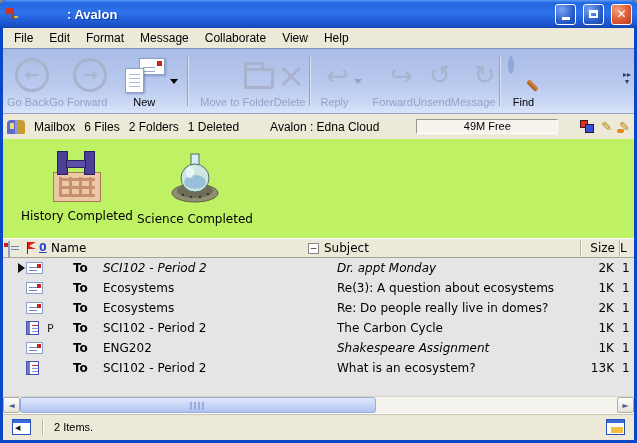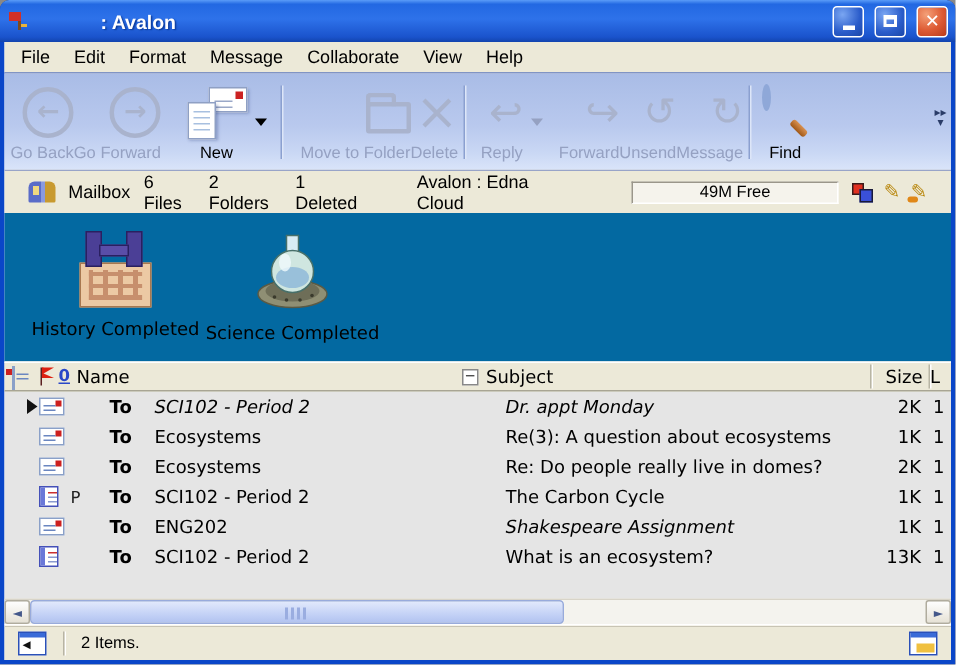--- a/index.html
+++ b/index.html
@@ -72,38 +72,38 @@
   .magnifier .lens{ width:21px; height:21px; border:3px solid #8fa8d8; border-radius:50%;
     background:radial-gradient(circle at 35% 35%,#f6faff,#cfe0f5);}
   .magnifier .handle{ position:absolute; width:13px; height:5px; right:-1px; bottom:5px;
     background:linear-gradient(#d89050,#a05818); transform:rotate(45deg); border-radius:2px;}
   .overflow-btn{ position:absolute; right:3px; top:22px; display:flex; flex-direction:column;
     align-items:center; color:#2a3c68; font-family:"DejaVu Sans",sans-serif; font-size:8px; line-height:7px;}
   .overflow-btn .r1::before{ content:"\25B8\25B8";} .overflow-btn .r2::before{ content:"\25BE";}
 
   
   .infobar{ flex:0 0 26px; background:#ece9d8; border-top:1px solid #98a4c8;
-    display:flex; align-items:center; padding:0 16px; font-size:12px; gap:9px;}
+    display:flex; align-items:center; padding:0 4px; font-size:12px; gap:9px;}
   .mbicon{ width:18px; height:14px; border-radius:4px 4px 1px 1px; position:relative;
     background:linear-gradient(90deg,#5a6cc8 0 8px,#8a9ae0 8px 11px,#c89a30 11px);}
   .mbicon::after{ content:""; position:absolute; left:3px; top:3px; width:4px; height:6px; background:#f0d880;}
   .gauge{ width:142px; height:15px; margin-left:28px; background:#f5f3ec; text-align:center;
     font-size:11px; line-height:13px; border:1px solid; border-color:#9a968a #fff #fff #9a968a;}
   .info-right{ margin-left:auto; display:flex; align-items:center; gap:7px;}
   .layers{ position:relative; width:14px; height:13px;}
   .layers .lay-blue{ position:absolute; right:0; bottom:0; width:9px; height:9px; background:#3a50d8; border:1px solid #1a1a3a;}
   .layers .lay-red{ position:absolute; left:0; top:0; width:8px; height:8px; background:#e03020; border:1px solid #3a1a1a;}
   .pen{ font-family:"DejaVu Sans",sans-serif; font-size:13px; color:#b8860b;}
   .pen::before{ content:"\270E"; }
   .pen.key{ position:relative;}
   .pen.key::after{ content:""; position:absolute; left:-2px; bottom:1px; width:7px; height:4px;
     background:#e08818; border-radius:2px;}
 
   
-  .iconpane{ flex:0 0 99px; background:#0369a1; position:relative;}
+  .iconpane{ flex:0 0 99px; background:#bef264; position:relative;}
   .desk-icon{ position:absolute; top:12px; width:124px; display:flex; flex-direction:column;
     align-items:center; gap:6px; font-size:12px; font-family:"DejaVu Sans",sans-serif;}
   .desk-icon.hist{ left:12px;} .desk-icon.sci{ left:130px;}
   .building{ position:relative; width:58px; height:52px;}
   .b-body{ position:absolute; left:5px; bottom:1px; width:48px; height:30px; background:#ecc9a4; border:1px solid #a87850;}
   .b-body::after{ content:""; position:absolute; inset:4px 5px; opacity:.6;
     background:repeating-linear-gradient(90deg,#b06a4a 0 3px,transparent 3px 10px),
                repeating-linear-gradient(0deg,#b06a4a 0 3px,transparent 3px 8px);
     -webkit-mask:linear-gradient(#000,#000); }
   .h-left{ position:absolute; left:9px; top:0; width:11px; height:24px; background:#4b3f96; border:1px solid #2a2060;}

